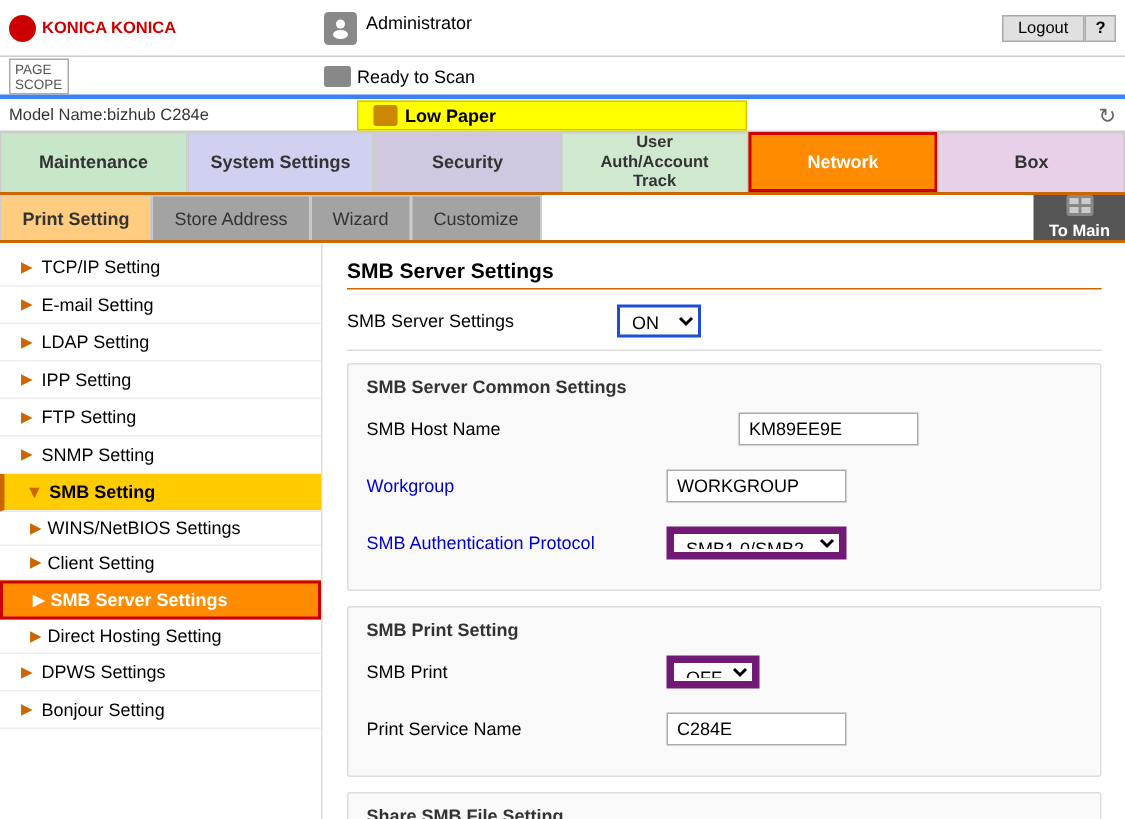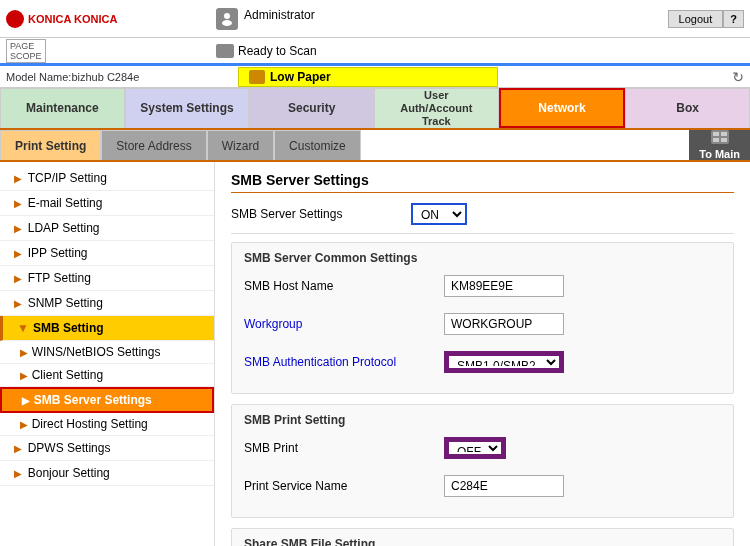--- a/index.html
+++ b/index.html
@@ -206,21 +206,21 @@
         <option>OFF</option>
       </select>
     </div>
 
     <div style="border-top:1px solid #ddd; margin-bottom:8px;"></div>
 
     <div class="sub-section">
       <div class="sub-section-title">SMB Server Common Settings</div>
       <div class="form-row">
         <span class="form-label">SMB Host Name</span>
-        <input class="form-input" type="text" value="KM89EE9E" style="width: 120px;">
+        <input class="form-input" type="text" value="KM89EE9E" style="width: 120px; margin-left: 48px;">
       </div>
       <div class="form-row">
         <span class="form-label blue">Workgroup</span>
         <input class="form-input" type="text" value="WORKGROUP" style="width: 120px;">
       </div>
       <div class="form-row">
         <span class="form-label blue">SMB Authentication Protocol</span>
         <select class="form-select" style="width:120px;">
           <option>SMB1.0/SMB2.0</option>
           <option>SMB2.0</option>

